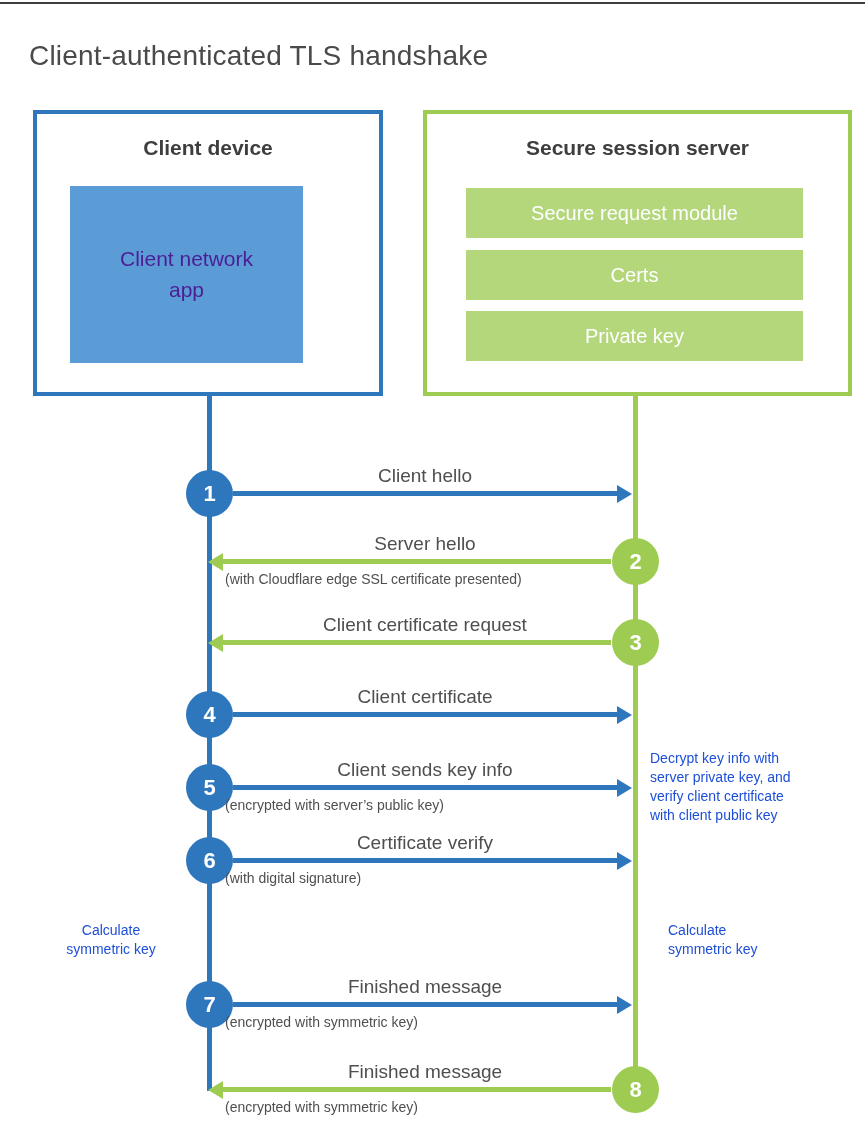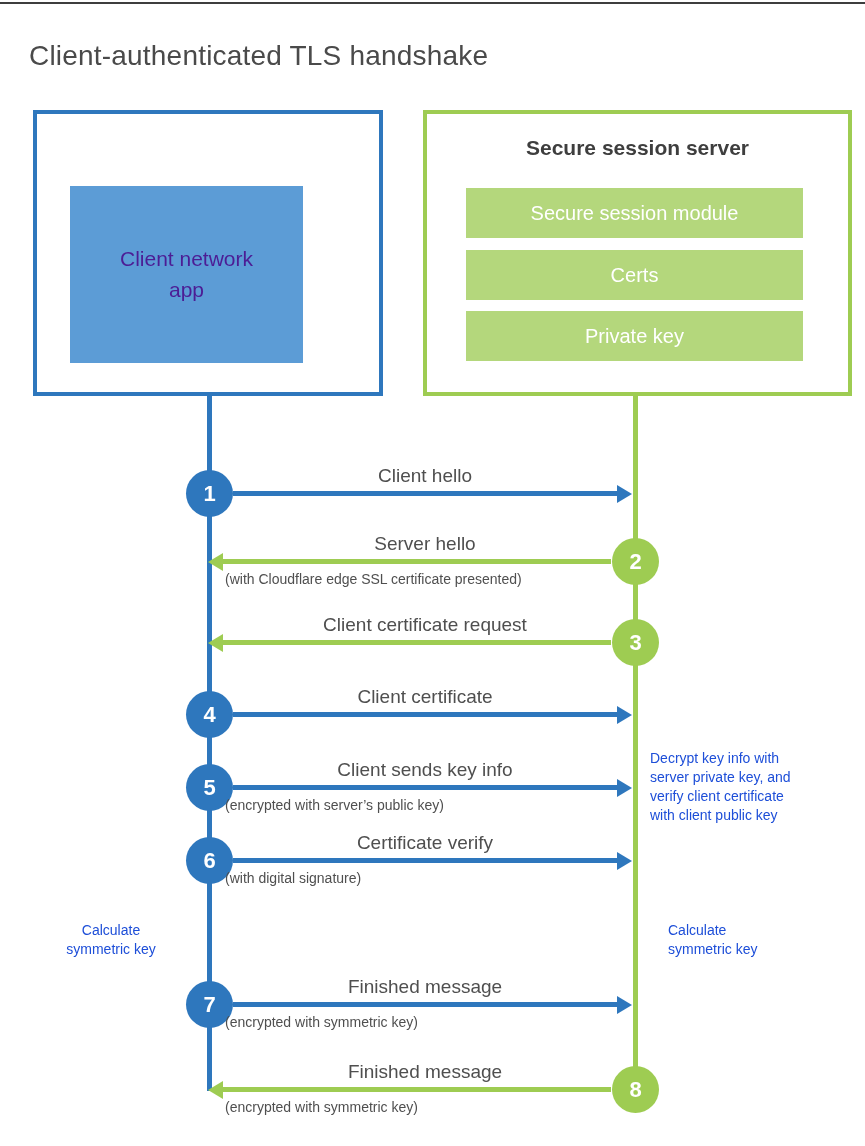--- a/index.html
+++ b/index.html
@@ -81,29 +81,30 @@
   .note.calc-right{left:668px;top:921px;width:150px;text-align:left;}
 </style>
 </head>
 <body>
 
 <div class="top-rule"></div>
 
 <h1 class="title">Client-authenticated TLS handshake</h1>
 
 <div class="box client">
+  <div class="box-title">Client device</div>
   <div class="client-app">
     <span>Client network
 app</span>
   </div>
 </div>
 
 <div class="box server">
   <div class="box-title">Secure session server</div>
-  <div class="bar bar1">Secure session module</div>
+  <div class="bar bar1">Secure request module</div>
   <div class="bar bar2">Certs</div>
   <div class="bar bar3">Private key</div>
 </div>
 
 <div class="lifeline client"></div>
 <div class="lifeline server"></div>
 
 <div class="step blue right s1">
   <div class="label">Client hello</div>
   <div class="line"></div>

